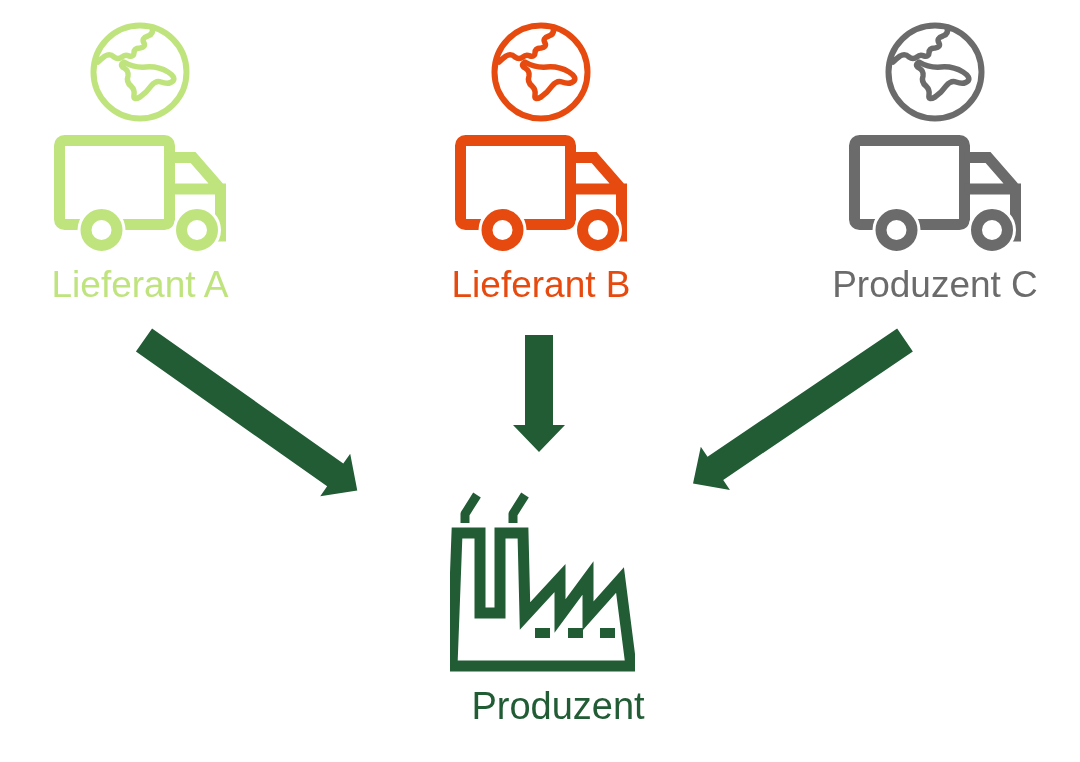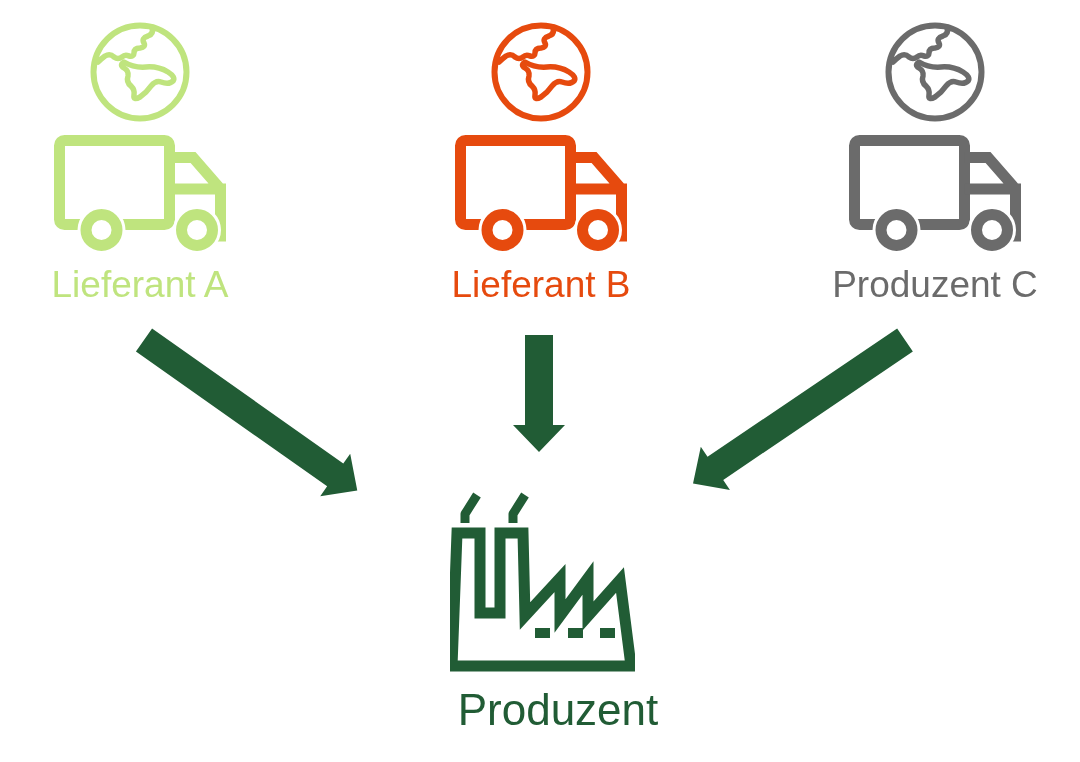--- a/index.html
+++ b/index.html
@@ -14,21 +14,21 @@
   #sup-a { left:20px; }
   #sup-b { left:421px; }
   #sup-c { left:815px; }
   .globe { width:100px; height:100px; }
   .truck { width:172px; height:118px; margin-top:13px; }
   .supplier-label { font-size:37px; line-height:1.1; margin-top:12px; white-space:nowrap; }
   .arrows-overlay { position:absolute; left:0; top:0; width:1080px; height:762px; }
   .factory-wrap { position:absolute; left:450px; top:478px; width:185px; height:195px; }
   .producer-label {
     position:absolute; left:438px; top:686px; width:240px;
-    text-align:center; font-size:44px; line-height:1.1; white-space:nowrap;
+    text-align:center; font-size:38px; line-height:1.1; white-space:nowrap;
   }
   svg { display:block; }
 </style>
 </head>
 <body>
 
 <div class="canvas">
 
   <div class="supplier" id="sup-a" style="color: rgb(191, 228, 126);">
     <svg class="globe" viewBox="0 0 100 100">

